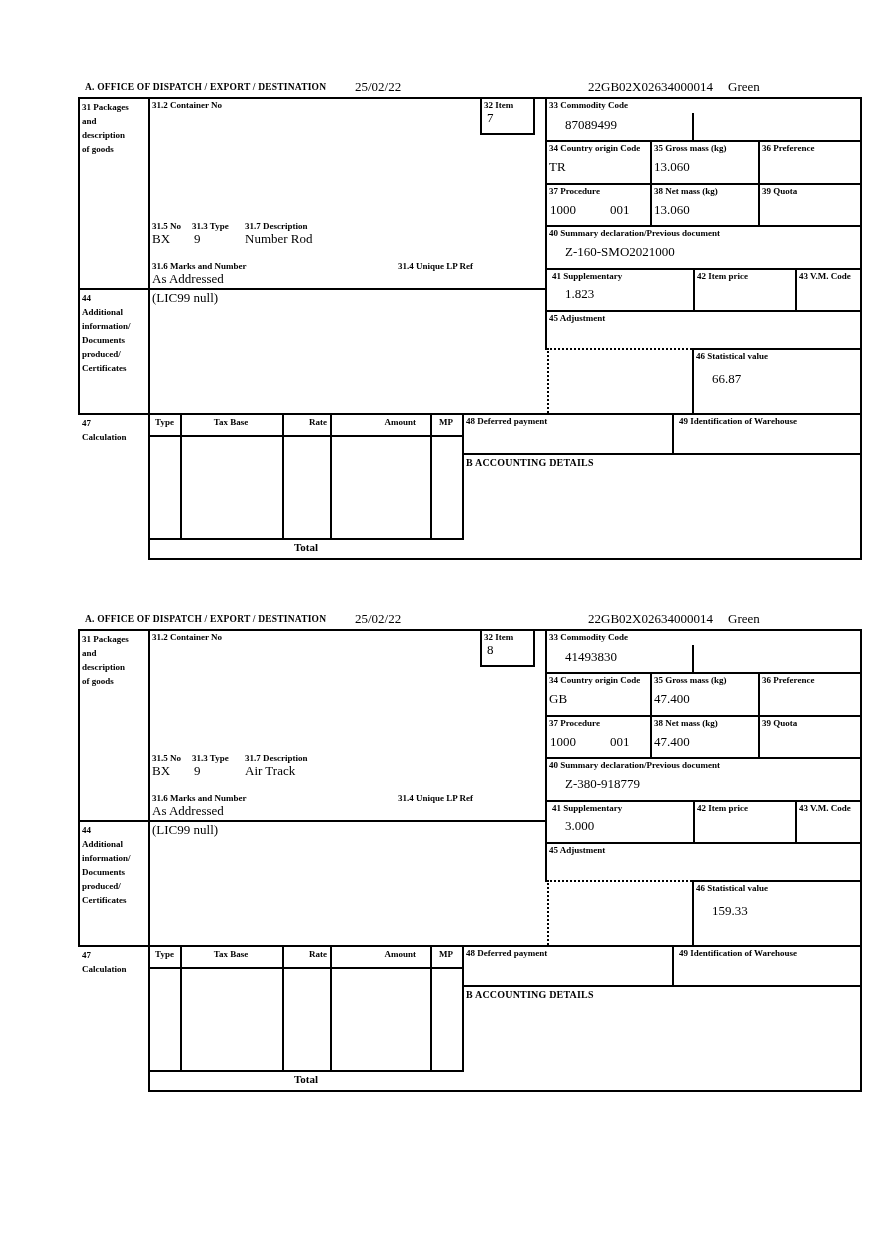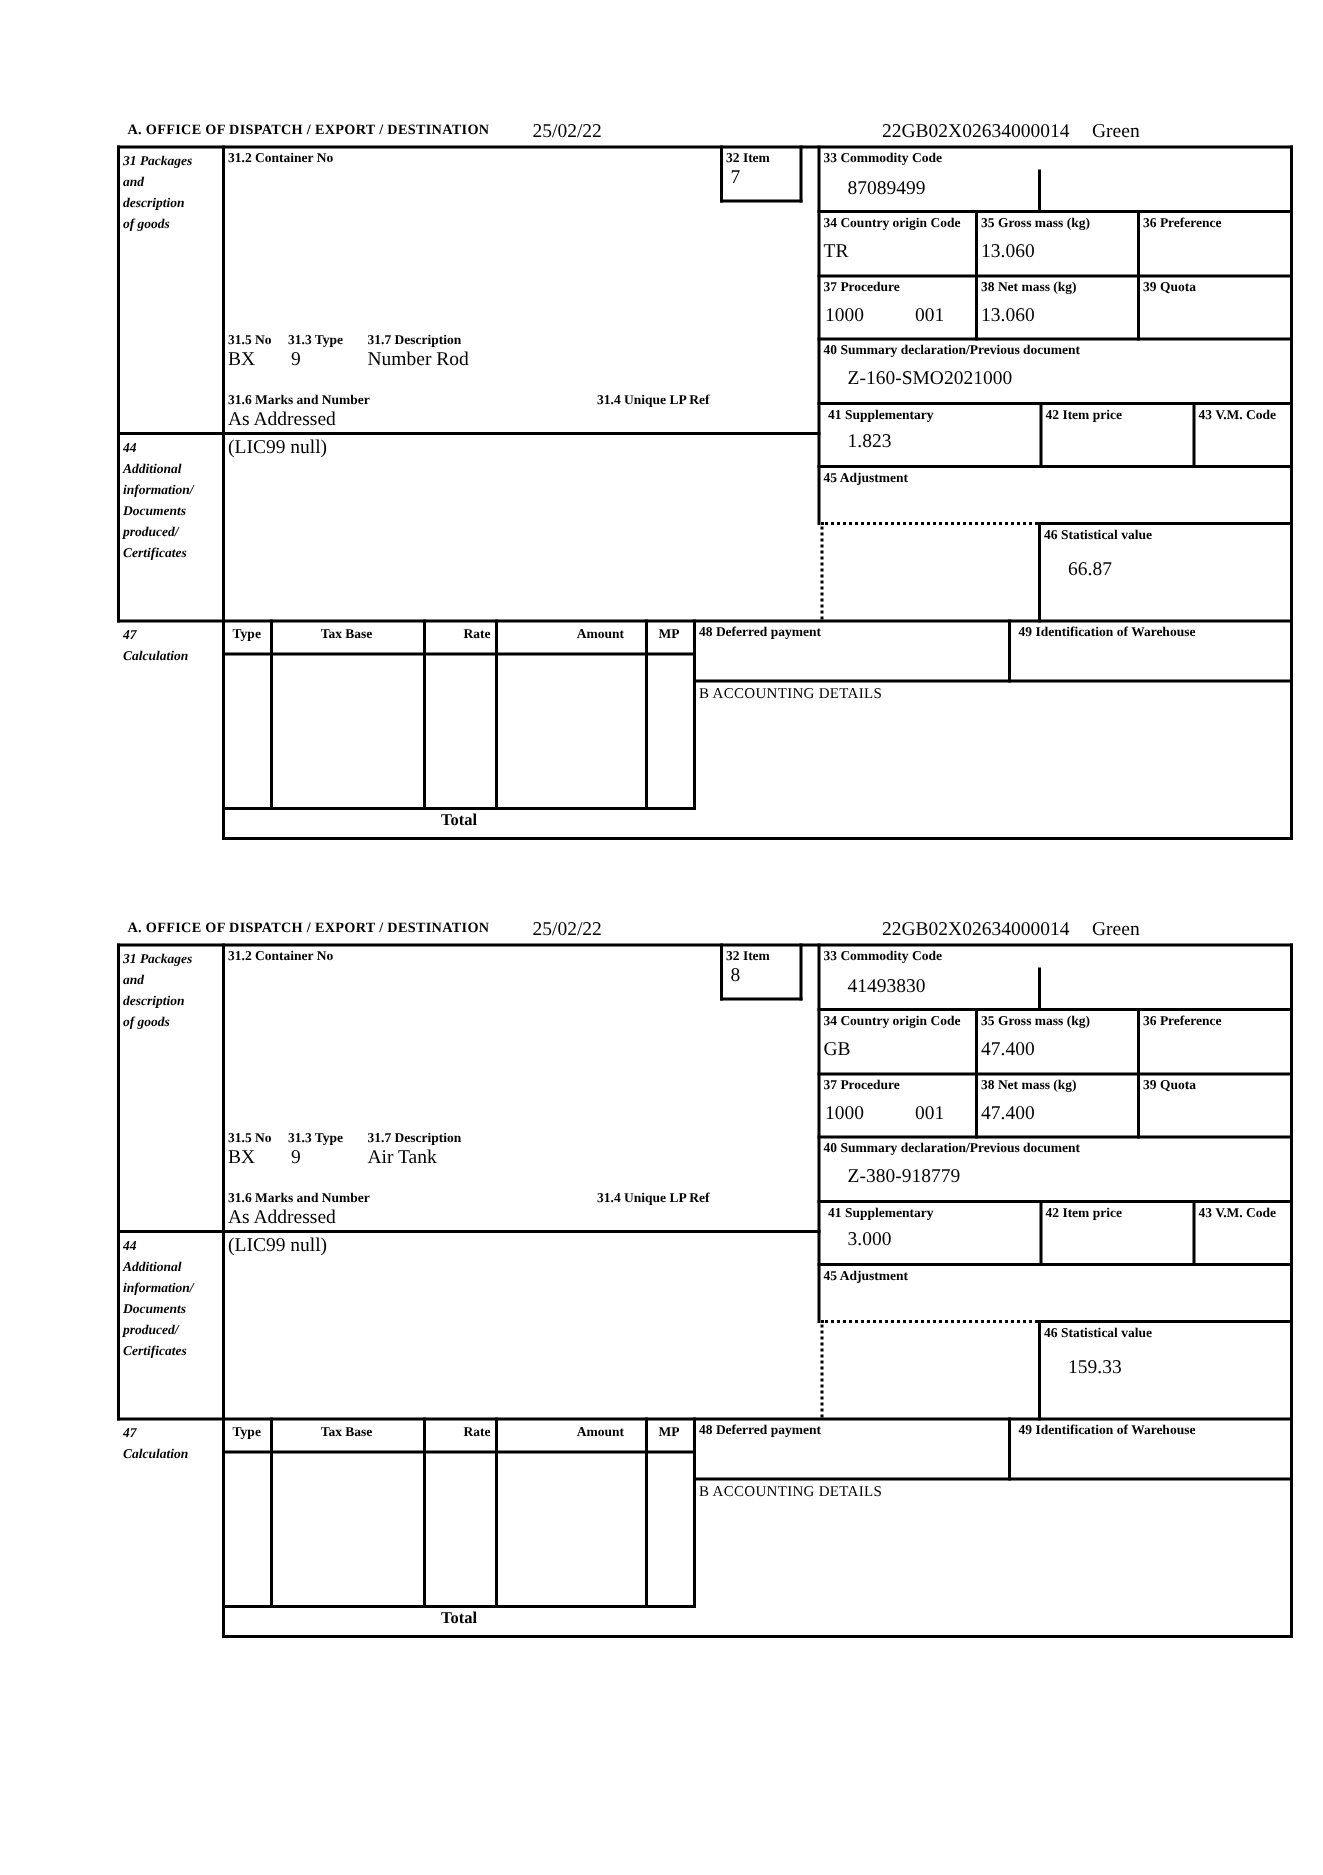--- a/index.html
+++ b/index.html
@@ -7,27 +7,27 @@
         font-family:"Liberation Serif", serif;color:#000;}
   .block{position:absolute;left:0;width:882px;height:482px;}
   
   .h{position:absolute;height:2px;background:#000;}
   .v{position:absolute;width:2px;background:#000;}
   .hd{position:absolute;height:0;border-top:2px dotted #000;}
   .vd{position:absolute;width:0;border-left:2px dotted #000;}
   
   .t{position:absolute;white-space:pre-line;}
   .lbl{font-size:9px;font-weight:bold;line-height:11px;letter-spacing:0;}
-  .col{font-size:9px;font-weight:bold;line-height:14px;font-style:italic;}
+  .col{font-size:9px;font-weight:bold;line-height:14px;}
   .val{font-size:13px;line-height:14px;white-space:pre;}
   .ctr{text-align:center;}
   .rgt{text-align:right;}
   .tot{font-size:11px;font-weight:bold;}
   .hdrlbl{font-size:9.5px;font-weight:bold;letter-spacing:.2px;}
-  .b-lbl{font-size:10px;font-weight:normal;letter-spacing:.2px;}
+  .b-lbl{font-size:10px;font-weight:bold;letter-spacing:.2px;}
 </style>
 </head>
 <body>
 
 <div id="page">
 <div class="block" style="top: 79px;">
 
   <div class="t hdrlbl" style="left:85px;top:3px;">A.  OFFICE OF DISPATCH / EXPORT / DESTINATION</div>
   <div class="t val" style="left:355px;top:1px;">25/02/22</div>
   <div class="t val" style="left:588px;top:1px;">22GB02X02634000014</div>
@@ -202,21 +202,21 @@
 Calculation</div>
 
   <div class="t lbl" style="left:152px;top:21px;">31.2 Container No</div>
   <div class="t lbl" style="left:484px;top:21px;">32 Item</div>
   <div class="t val" style="left:487px;top:32px;">8</div>
   <div class="t lbl" style="left:152px;top:142px;">31.5 No</div>
   <div class="t lbl" style="left:192px;top:142px;">31.3 Type</div>
   <div class="t lbl" style="left:245px;top:142px;">31.7 Description</div>
   <div class="t val" style="left:152px;top:153px;">BX</div>
   <div class="t val" style="left:194px;top:153px;">9</div>
-  <div class="t val" style="left:245px;top:153px;">Air Tank</div>
+  <div class="t val" style="left:245px;top:153px;">Air Track</div>
   <div class="t lbl" style="left:152px;top:182px;">31.6 Marks and Number</div>
   <div class="t lbl" style="left:398px;top:182px;">31.4 Unique LP Ref</div>
   <div class="t val" style="left:152px;top:193px;">As Addressed</div>
 
   <div class="t val" style="left:152px;top:212px;">(LIC99 null)</div>
 
   <div class="t lbl" style="left:549px;top:21px;">33 Commodity Code</div>
   <div class="t val" style="left:565px;top:39px;">41493830</div>
 
   <div class="t lbl" style="left:549px;top:64px;">34 Country origin Code</div>

